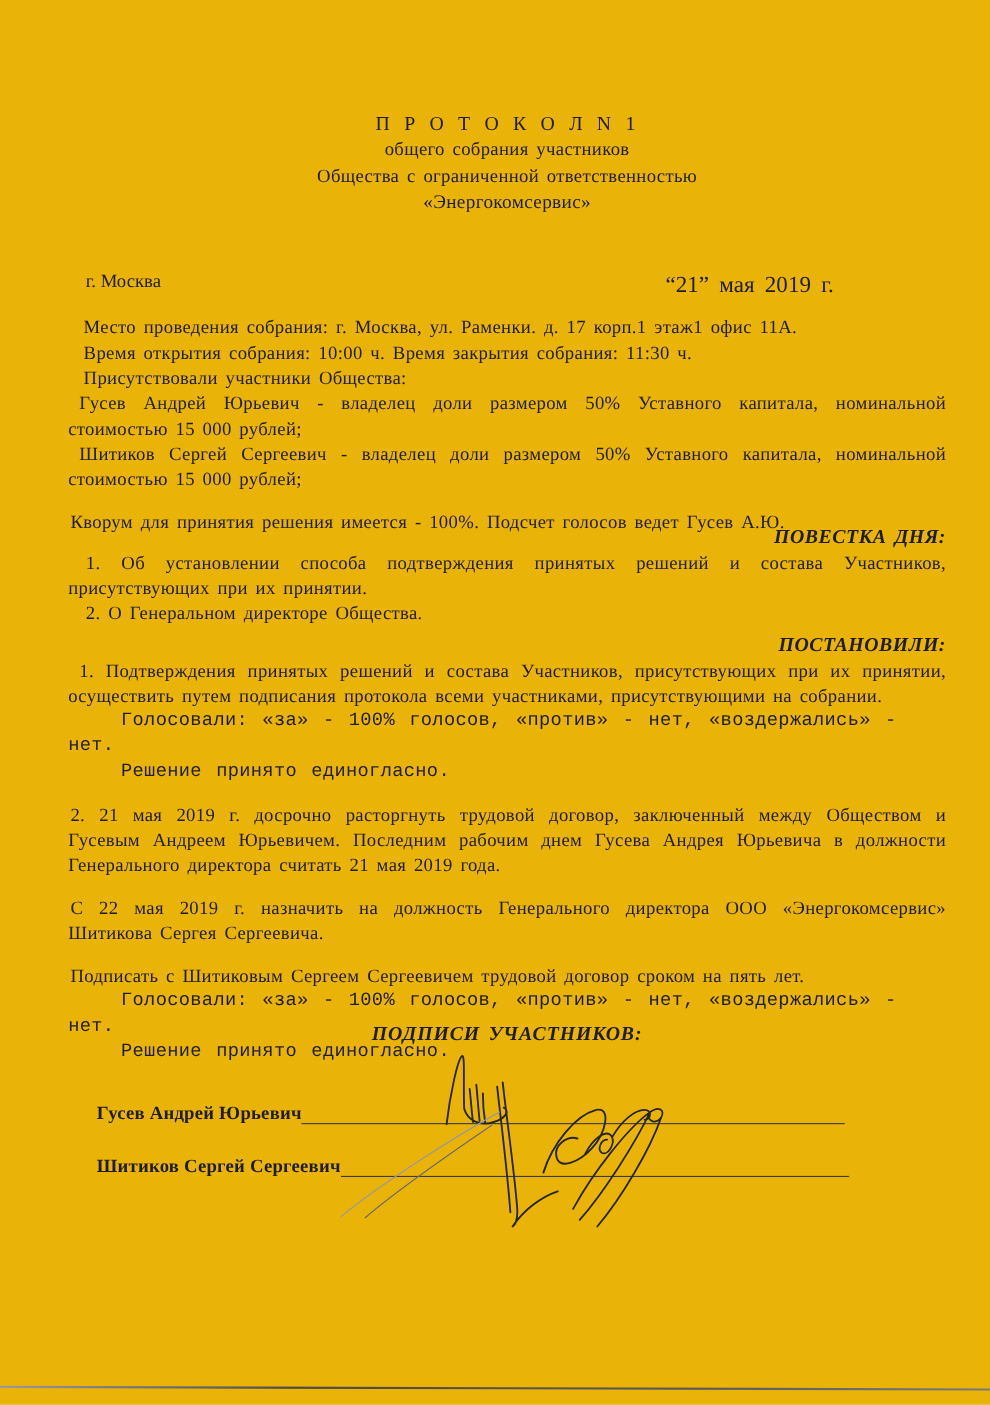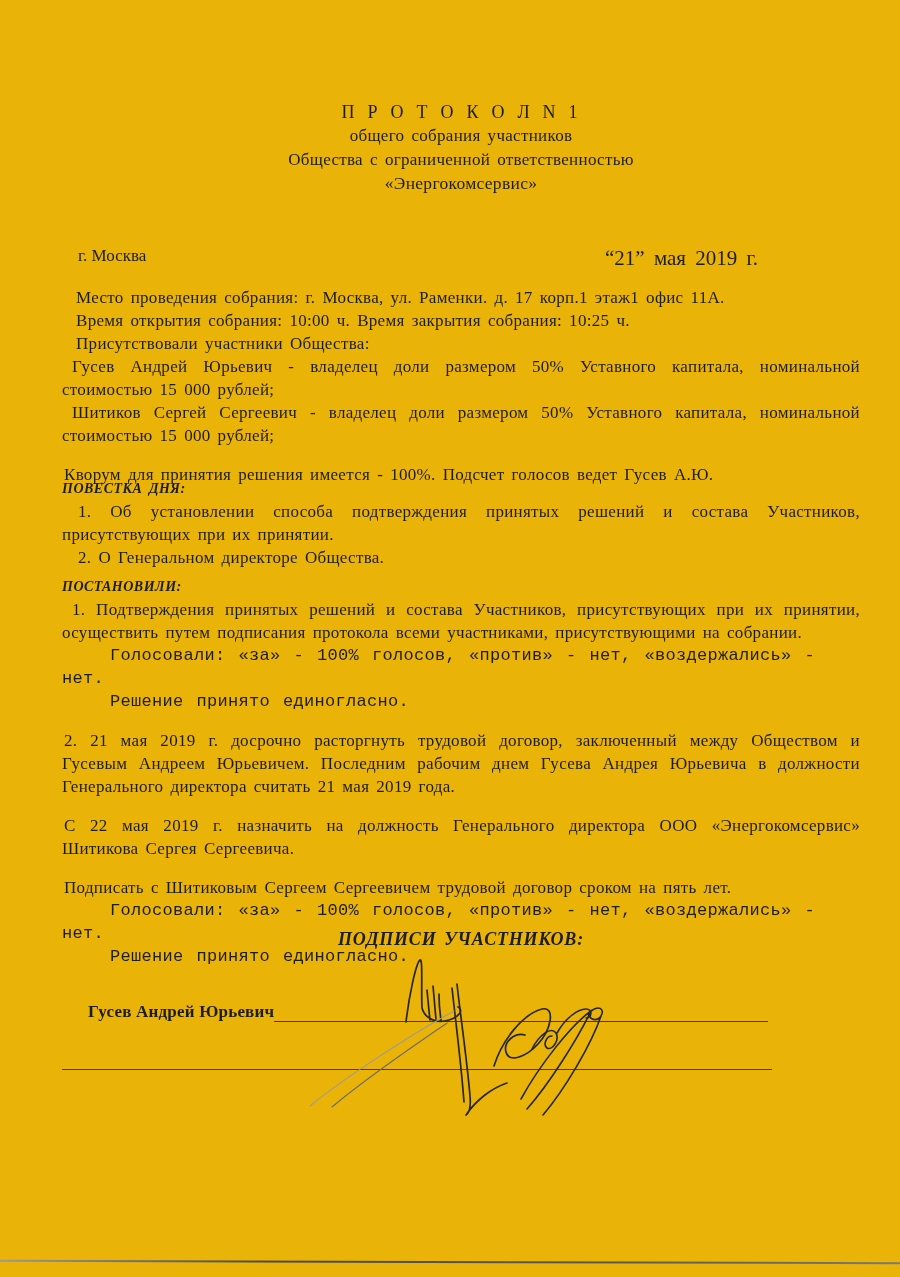--- a/index.html
+++ b/index.html
@@ -39,23 +39,23 @@
   .title-sub { line-height: 23.5px; }
   .title-company { font-size: 17.5px; line-height: 24px; }
 
   .placedate { position: relative; height: 23px; }
   .city { padding-left: 16px; font-size: 17px; }
   .date { position: absolute; right: 102px; top: 0; font-size: 21px; word-spacing: 4px; }
 
   .heading {
     font-weight: bold;
     font-style: italic;
-    font-size: 14px;
+    font-size: 18px;
     line-height: 23px;
-    text-align: left;
+    text-align: right;
     letter-spacing: 0.5px;
   }
   .sig-heading {
     font-weight: bold;
     font-style: italic;
     font-size: 18px;
     letter-spacing: 0.8px;
     text-align: center;
   }
 
@@ -98,21 +98,21 @@
     <p class="title-company">«Энергокомсервис»</p>
   </div>
 
   <div class="sec placedate" style="top:246px">
     <span class="city">г. Москва</span>
     <span class="date">“21” мая 2019 г.</span>
   </div>
 
   <div class="sec" style="top:286px">
     <p class="ind14">Место проведения собрания: г. Москва, ул. Раменки. д. 17 корп.1 этаж1 офис 11А.</p>
-    <p class="ind14">Время открытия собрания: 10:00 ч. Время закрытия собрания: 10:25 ч.</p>
+    <p class="ind14">Время открытия собрания: 10:00 ч. Время закрытия собрания: 11:30 ч.</p>
     <p class="ind14">Присутствовали участники Общества:</p>
     <p class="jp ind10">Гусев Андрей Юрьевич - владелец доли размером 50% Уставного капитала, номинальной стоимостью 15 000 рублей;</p>
     <p class="jp ind10">Шитиков Сергей Сергеевич - владелец доли размером 50% Уставного капитала, номинальной стоимостью 15 000 рублей;</p>
     <p class="ind2">Кворум для принятия решения имеется - 100%. Подсчет голосов ведет Гусев А.Ю.</p>
   </div>
 
   <div class="sec" style="top:477px">
     <p class="heading">ПОВЕСТКА ДНЯ:</p>
     <p class="jp ind16">1.  Об установлении способа подтверждения принятых решений и состава Участников, присутствующих при их принятии.</p>
     <p class="ind16">2.  О Генеральном директоре Общества.</p>
@@ -132,20 +132,21 @@
 
   <div class="sec" style="top:928px">
     <p class="sig-heading">ПОДПИСИ УЧАСТНИКОВ:</p>
   </div>
 
   <div class="sigrow" style="top:998px; width:706px">
     <span class="signame">Гусев Андрей Юрьевич</span>
     <span class="sigline"></span>
   </div>
   <div class="sigrow" style="top:1046px; width:710px">
+    <span class="signame">Шитиков Сергей Сергеевич</span>
     <span class="sigline"></span>
   </div>
 
   <svg class="sig-svg" style="left:280px; top:948px" width="380" height="200" viewBox="0 0 380 200">
 
     <path d="M126,74 C129,48 136,15 140,12 C143,10 141,40 142,60 M147,42 C148,52 149,64 150,72 M153,38 C154,48 155,62 156,71 M159,46 C159,54 160,66 161,72 M142,60 C145,71 157,76 169,72 C179,69 184,62 178,59" stroke="#262626" stroke-width="1.7"></path>
 
     <path d="M177,36 C180,64 187,112 190,148 C191,159 189,165 186,167 M172,40 C175,68 181,114 184,154 M186,167 C196,152 212,140 227,135" stroke="#262626" stroke-width="1.7"></path>
 
     <path d="M30,158 C64,130 132,86 174,63" stroke="#9a9a9a" stroke-width="1.1"></path>

